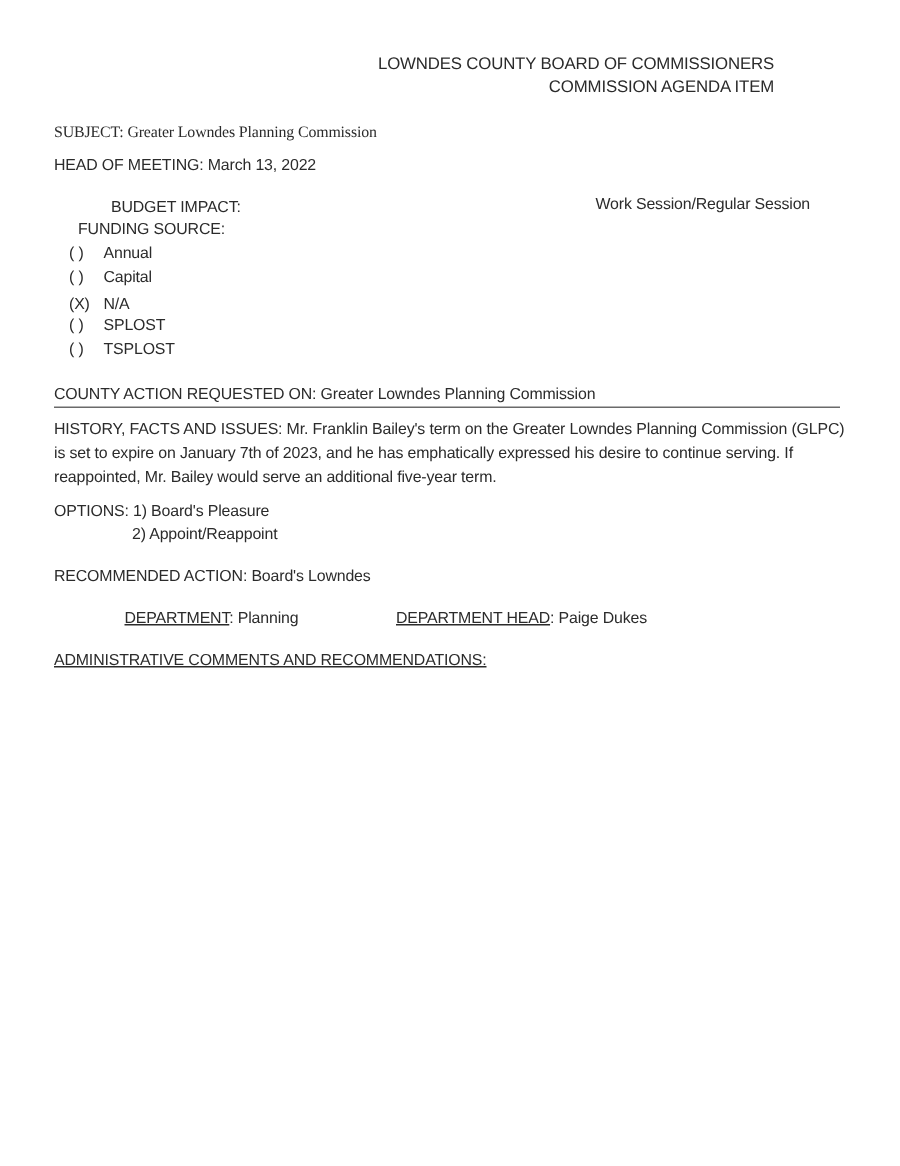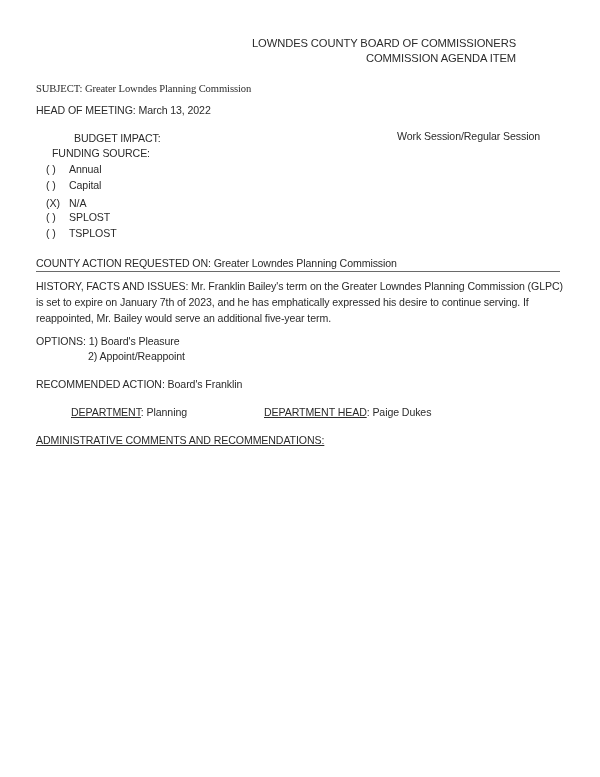--- a/index.html
+++ b/index.html
@@ -92,24 +92,24 @@
   </div>
 
   <div class="abs" style="left:36px; top:335px;">
     <span>OPTIONS:</span>
     <span>1) Board's Pleasure</span>
   </div>
   <div class="abs" style="left:88px; top:350px;">2) Appoint/Reappoint</div>
 
   <div class="abs" style="left:36px; top:378px;">
     <span>RECOMMENDED ACTION:</span>
-    <span>Board's Franklin</span>
+    <span>Board's Lowndes</span>
   </div>
 
-  <div class="abs" style="left:28px; top:406px;padding-left:43px;">
+  <div class="abs" style="left:40px; top:406px;padding-left:43px;">
     <span class="underline">DEPARTMENT</span><span>: Planning</span>
   </div>
   <div class="abs" style="left:224px; top:406px;padding-left:40px;">
     <span class="underline">DEPARTMENT HEAD</span><span>: Paige Dukes</span>
   </div>
 
   <div class="abs" style="left:36px; top:434px;text-decoration:underline;">ADMINISTRATIVE COMMENTS AND RECOMMENDATIONS:</div>
 
 </div>
 

